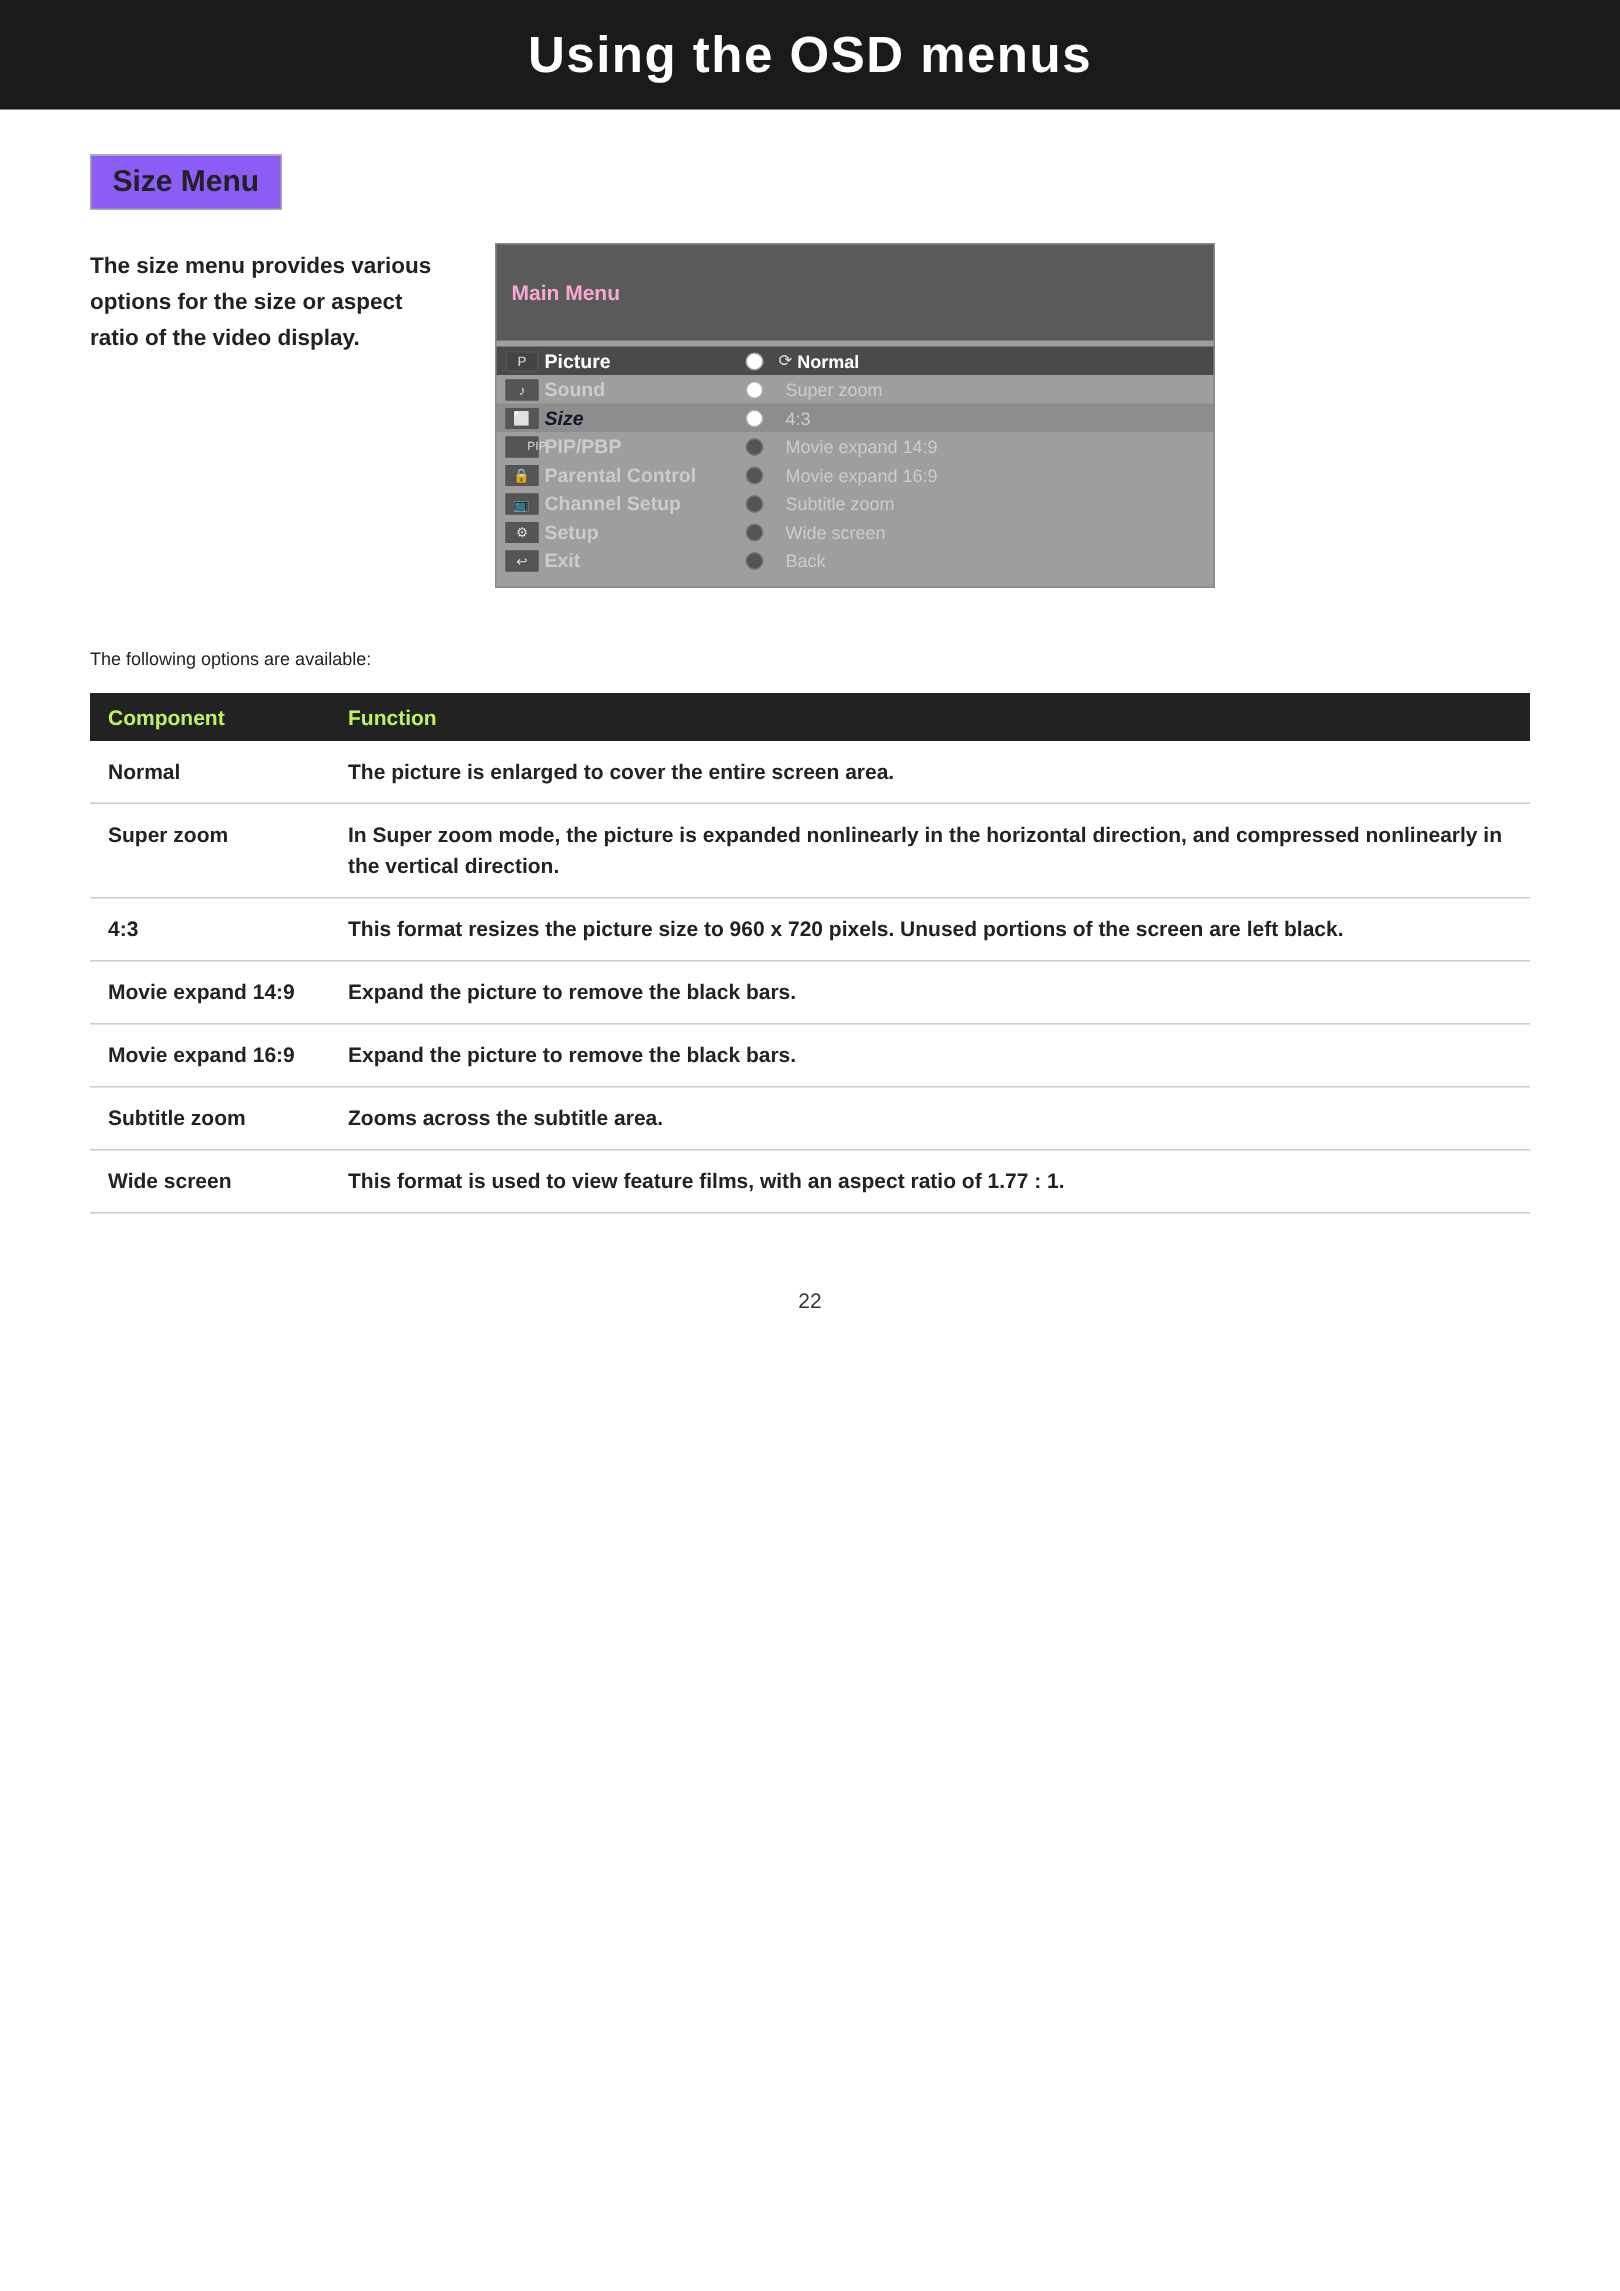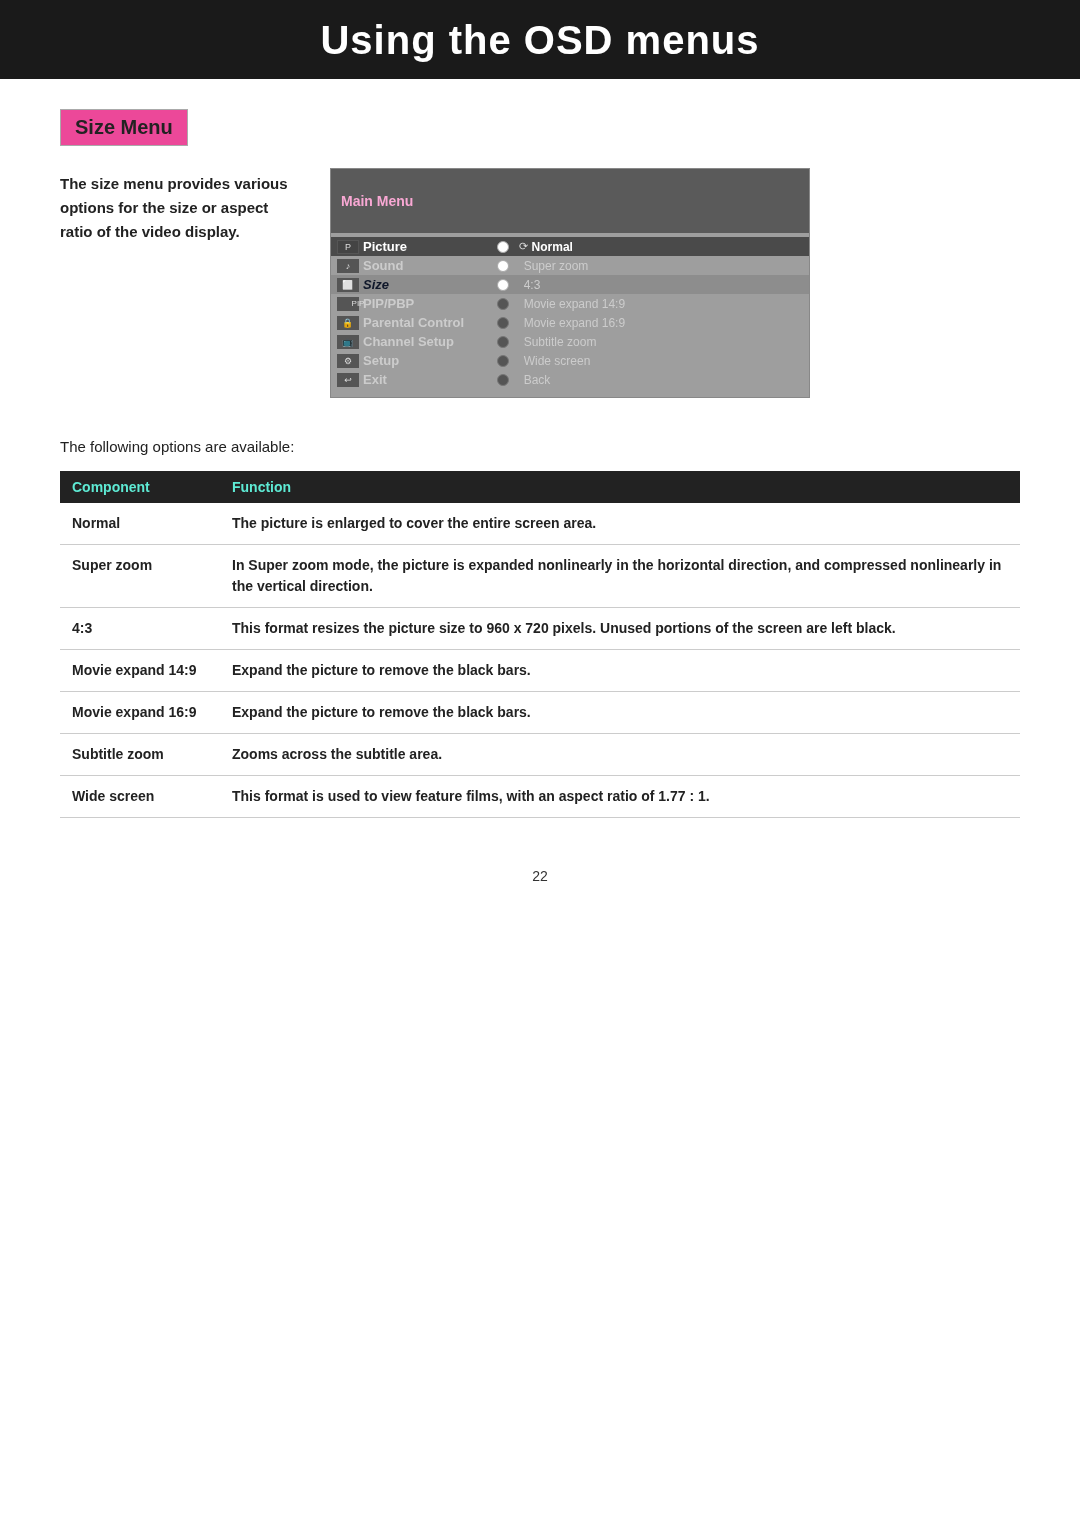--- a/index.html
+++ b/index.html
@@ -15,32 +15,32 @@
 
     .page-title-bar {
       background: #1a1a1a;
       color: #ffffff;
       text-align: center;
       padding: 18px 0 16px 0;
       margin-bottom: 30px;
     }
 
     .page-title-bar h1 {
-      font-size: 40px;
+      font-size: 34px;
       font-weight: bold;
       letter-spacing: 1px;
     }
 
     .content-area {
       padding: 0 60px;
     }
 
     .section-heading {
       display: inline-block;
-      background: #ec4899;
+      background: #8b5cf6;
       font-size: 20px;
       font-weight: bold;
       padding: 6px 14px;
       margin-bottom: 22px;
       border: 1px solid #aaa;
     }
 
     .intro-and-menu {
       display: flex;
       gap: 40px;
@@ -135,34 +135,34 @@
     .osd-option-text {
       font-size: 12px;
       color: #fff;
     }
 
     .osd-option-text.dim { color: #ccc; }
     .osd-option-text.bold-white { color: #fff; font-weight: bold; }
 
     
     .following-options-label {
-      font-size: 15px;
+      font-size: 12px;
       margin-bottom: 16px;
       margin-top: 10px;
     }
 
     
     .options-table {
       width: 100%;
       border-collapse: collapse;
     }
 
     .options-table thead tr {
       background: #222;
-      color: #5eead4;
+      color: #bef264;
     }
 
     .options-table thead th {
       padding: 8px 12px;
       font-size: 14px;
       font-weight: bold;
       text-align: left;
     }
 
     .options-table tbody tr {

